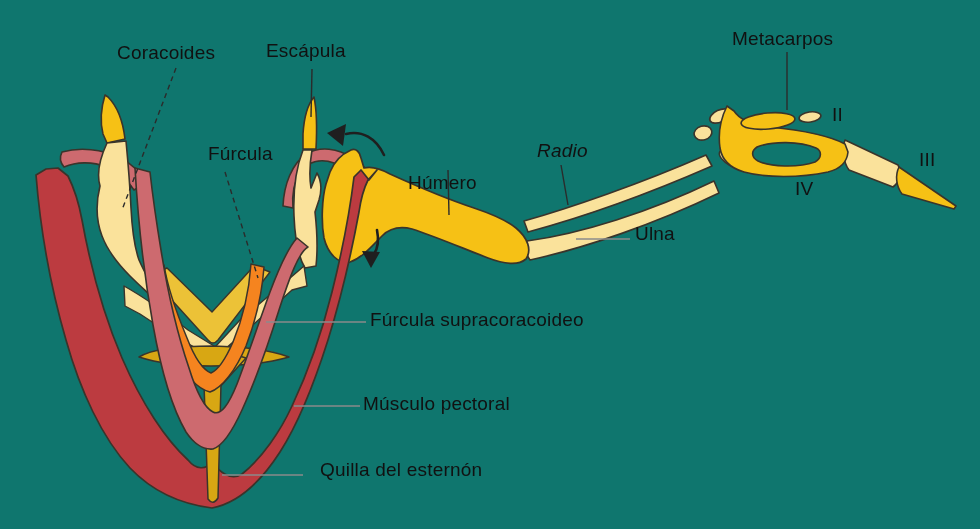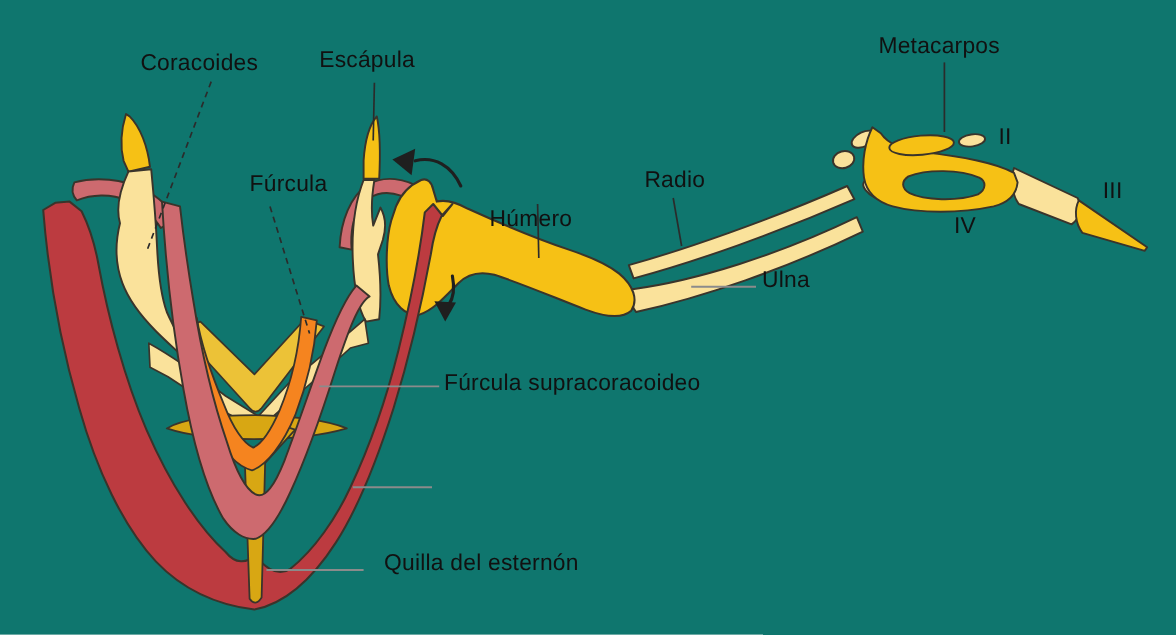--- a/index.html
+++ b/index.html
@@ -118,21 +118,22 @@
       <line x1="266" y1="322" x2="366" y2="322"></line>
       <line x1="294" y1="406" x2="360" y2="406"></line>
       <line x1="222" y1="475" x2="303" y2="475"></line>
     </g>
   </svg>
 
   <div class="lbl" style="left:117px;top:43px;">Coracoides</div>
   <div class="lbl" style="left:266px;top:41px;">Escápula</div>
   <div class="lbl" style="left:182px;top:144px;margin-left:26px;">Fúrcula</div>
   <div class="lbl" style="left:408px;top:146px;margin-top:27px;">Húmero</div>
-  <div class="lbl" style="left:537px;top:141px;">Radio</div>
+  <div class="lbl" style="left:537px;top:141px;font-style:italic;">Radio</div>
   <div class="lbl" style="left:635px;top:224px;text-align:center;">Ulna</div>
   <div class="lbl" style="left:732px;top:29px;text-align:right;">Metacarpos</div>
   <div class="lbl" style="left:832px;top:105px;">II</div>
   <div class="lbl" style="left:919px;top:150px;">III</div>
   <div class="lbl" style="left:795px;top:179px;">IV</div>
   <div class="lbl" style="left:370px;top:310px;">Fúrcula supracoracoideo</div>
+  <div class="lbl" style="left:363px;top:394px;">Músculo pectoral</div>
   <div class="lbl" style="left:320px;top:460px;">Quilla del esternón</div>
 </div>
 
 </body></html>

